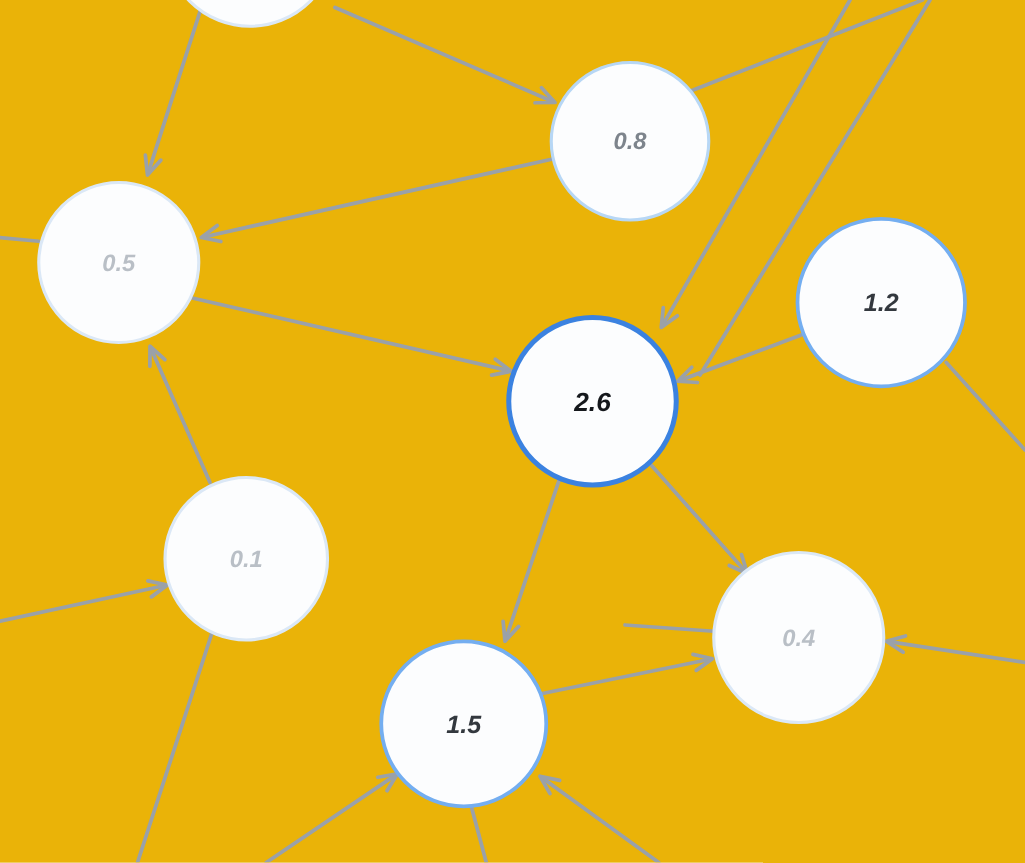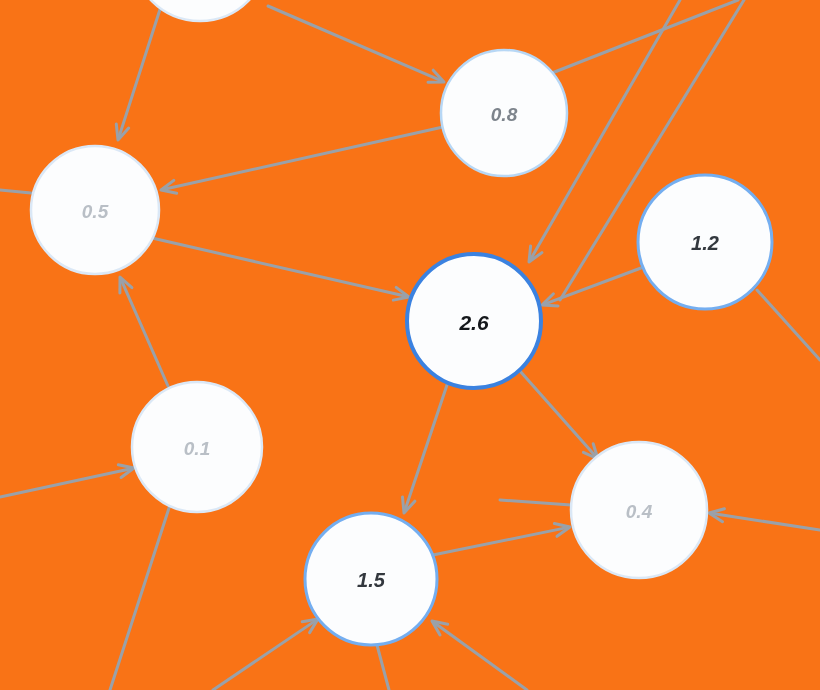--- a/index.html
+++ b/index.html
@@ -10,21 +10,21 @@
     width: 820px;
     height: 690px;
     background: #f7f9fb;
     font-family: "Liberation Sans", sans-serif;
     overflow: hidden;
   }
   #graph-canvas {
     position: relative;
     width: 820px;
     height: 690px;
-    background: #f97316;
+    background: #eab308;
   }
   #graph-svg {
     position: absolute;
     left: 0;
     top: 0;
     width: 820px;
     height: 690px;
     display: block;
   }
   .edge-line {

